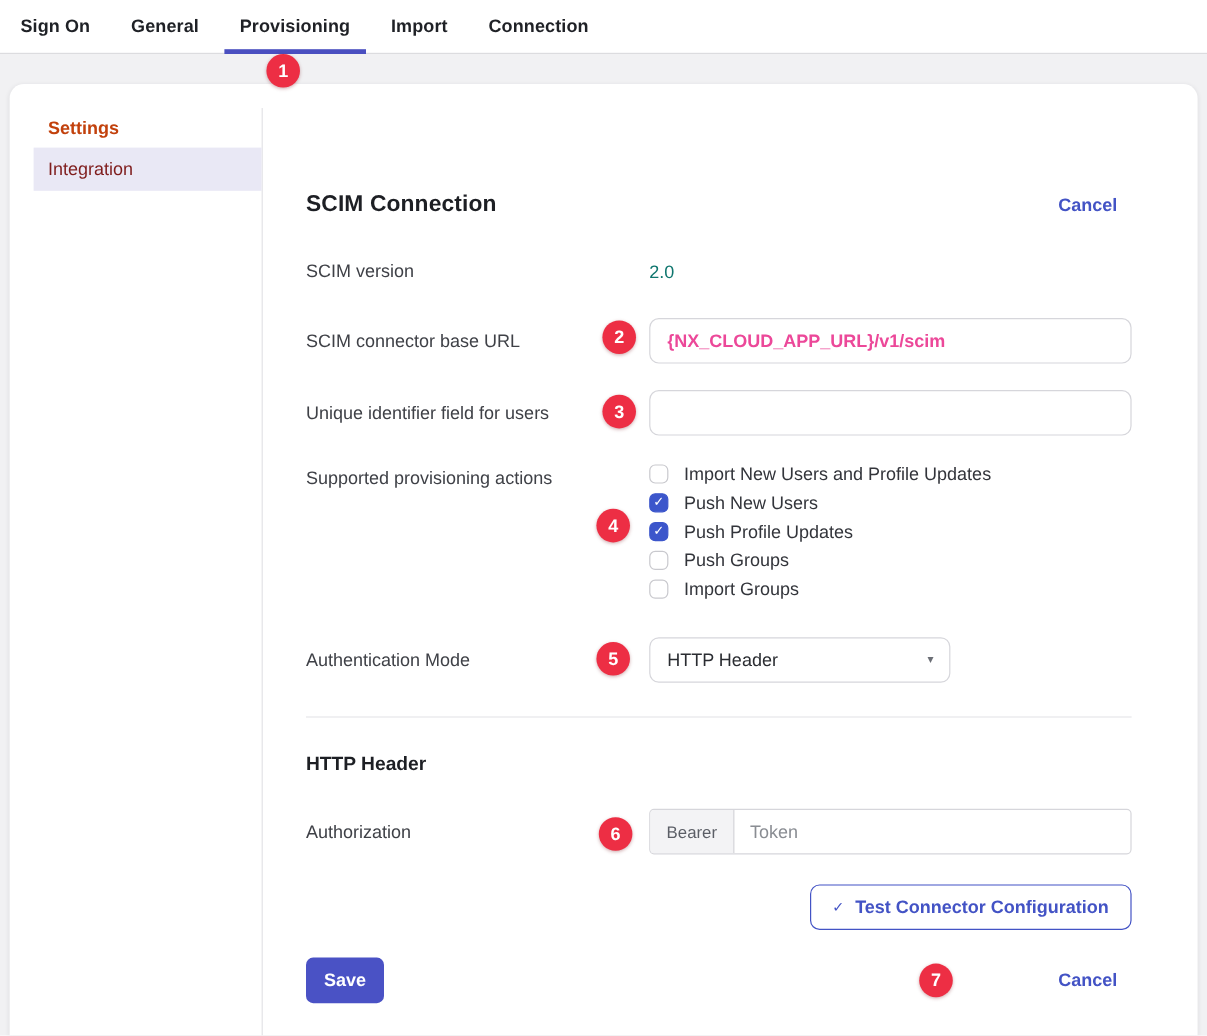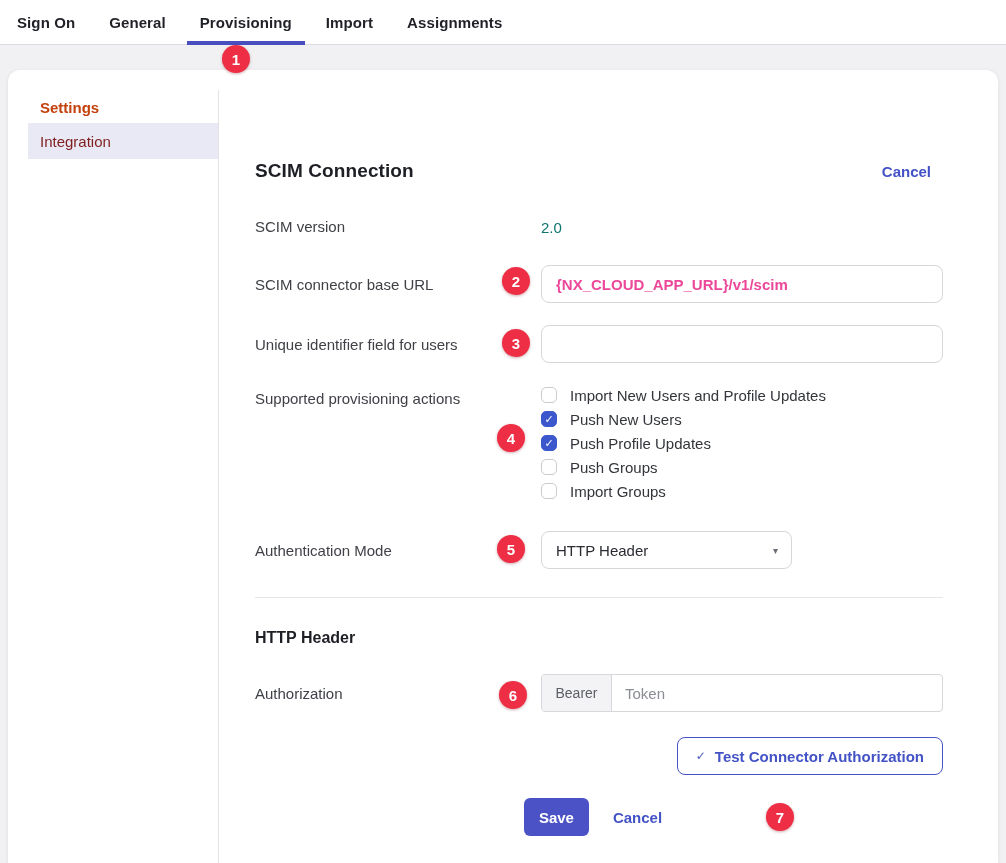--- a/index.html
+++ b/index.html
@@ -135,21 +135,21 @@
 
   .row-test { margin-top:25px; display:flex; justify-content:flex-end; }
   .btn-outline {
     height:38px; border:1px solid #4353c5; border-radius:8px; background:#fff;
     color:#4353c5; font-size:15px; font-weight:700; font-family:inherit;
     padding:0 18px; display:flex; align-items:center; gap:9px; cursor:pointer;
   }
   .btn-outline .tick-sm { font-size:12px; font-weight:400; }
 
   .row-save {
-    margin-top:23px; display:flex; justify-content:center; align-items:center;
+    margin-top:23px; display:flex; justify-content:space-between; align-items:center;
     gap:24px;
   }
   .btn-primary {
     height:38px; min-width:60px; border:none; border-radius:6px;
     background:#4a52c5; color:#fff; font-size:15px; font-weight:700;
     font-family:inherit; padding:0 15px; cursor:pointer;
   }
   .row-save .link { margin-right:12px; }
 
   
@@ -181,21 +181,21 @@
   </div>
   <div class="tab active">
     <span>Provisioning</span>
     <span class="underline"></span>
   </div>
   <div class="tab">
     <span>Import</span>
 
   </div>
   <div class="tab">
-    <span>Assignments</span>
+    <span>Connection</span>
 
   </div>
 </nav>
 
 <section class="card">
   <div class="side-divider"></div>
 
   <aside class="sidebar">
     <div class="sidebar-heading">Settings</div>
     <div class="sidebar-item selected">
@@ -279,21 +279,21 @@
         <div class="input-group">
           <span class="input-prefix">Bearer</span>
           <input type="text" placeholder="Token" style="">
         </div>
       </div>
     </div>
 
     <div class="row-test">
       <button class="btn-outline">
         <span class="tick-sm">✓</span>
-        <span>Test Connector Authorization</span>
+        <span>Test Connector Configuration</span>
       </button>
     </div>
 
     <div class="row-save">
       <button class="btn-primary">Save</button>
       <a class="link">Cancel</a>
     </div>
 
   </div>
 </section>

